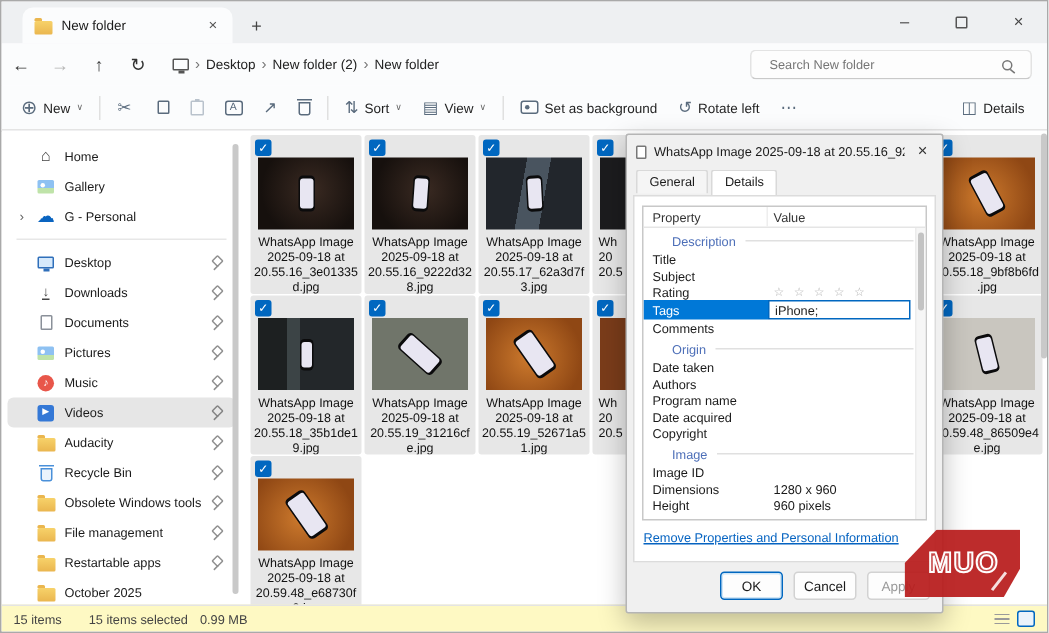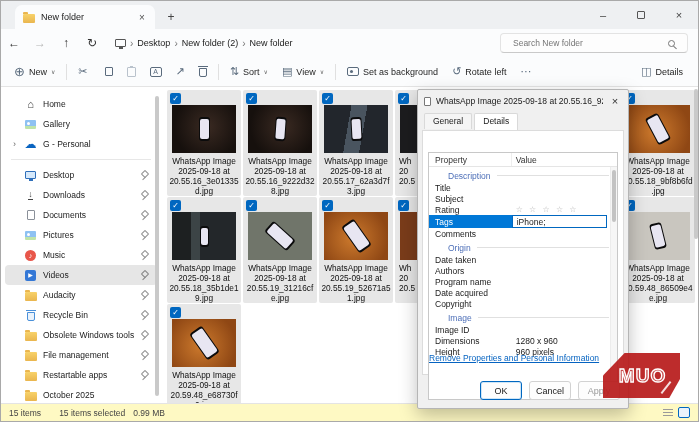--- a/index.html
+++ b/index.html
@@ -113,21 +113,21 @@
   .dialog { position:absolute; left:416px; top:88px; width:212px; height:320px; background:#f0f0f0;
             border:1px solid #b5b5b5; border-radius:2px; box-shadow:0 6px 18px rgba(0,0,0,.25); z-index:10; font-size:8.5px; }
   .dlg-title { height:22px; display:flex; align-items:center; gap:5px; padding:0 6px; }
   .ic-file { width:7px; height:9px; border:1px solid #777; border-radius:1px; background:#fff; }
   .dlg-title-text { flex:1; white-space:nowrap; overflow:hidden; font-size:8.5px; }
   .dlg-close { width:14px; text-align:center; color:#333; font-size:11px; }
   .dlg-tabs { display:flex; align-items:center; height:18px; padding-left:6px; gap:2px; }
   .dtab { padding:2px 8px 3px; border:1px solid #d9d9d9; border-bottom:none; background:#f5f5f5; border-radius:2px 2px 0 0; }
   .dtab.active { background:#fff; margin-bottom:-1px; padding-bottom:4px; }
   .dtab-panel { position:absolute; left:4px; right:4px; top:40px; height:245px; background:#fff; border:1px solid #dcdcdc; }
-  .ptable { position:absolute; left:5px; right:5px; top:21px; height:248px; border:1px solid #c8c8c8; background:#fff; overflow:hidden; }
+  .ptable { position:absolute; left:5px; right:5px; top:6px; height:210px; border:1px solid #c8c8c8; background:#fff; overflow:hidden; }
   .pt-head { display:flex; height:14px; align-items:center; border-bottom:1px solid #e5e5e5; color:#333; }
   .pt-head .ph1 { width:44%; padding-left:6px; border-right:1px solid #eee; height:100%; display:flex; align-items:center; }
   .pt-head .ph2 { flex:1; padding-left:4px; }
   .psec { display:flex; align-items:center; gap:4px; height:13px; margin-top:2px; padding-left:6px; color:#4d6fb8;margin-left:13px; }
   .psec::after { content:""; flex:1; height:1px; background:#e0e0e0; margin:0 8px 0 2px; }
   .prow { display:flex; align-items:center; height:11px; }
   .prow .p { width:44%; padding-left:6px; white-space:nowrap; overflow:hidden; }
   .prow .v { flex:1; padding-left:4px; white-space:nowrap; overflow:hidden; }
   .prow.row-rating .v { color:#b3b3b3; letter-spacing:2px; font-size:8px; }
   .prow.row-tags { height:13px; }

